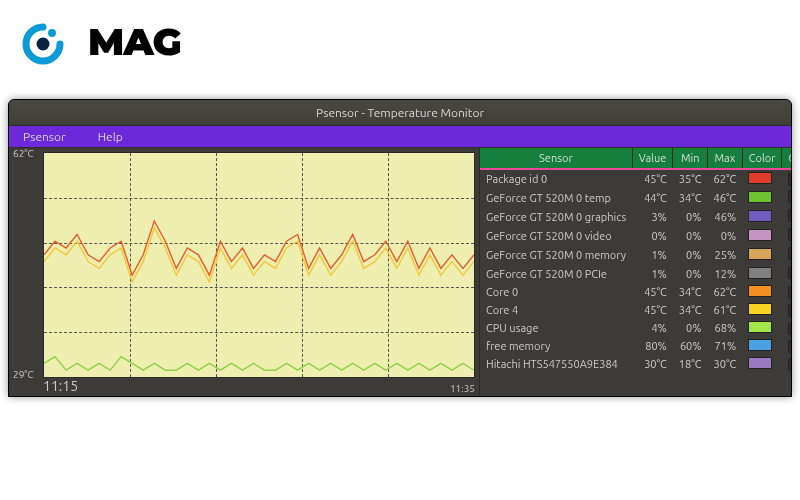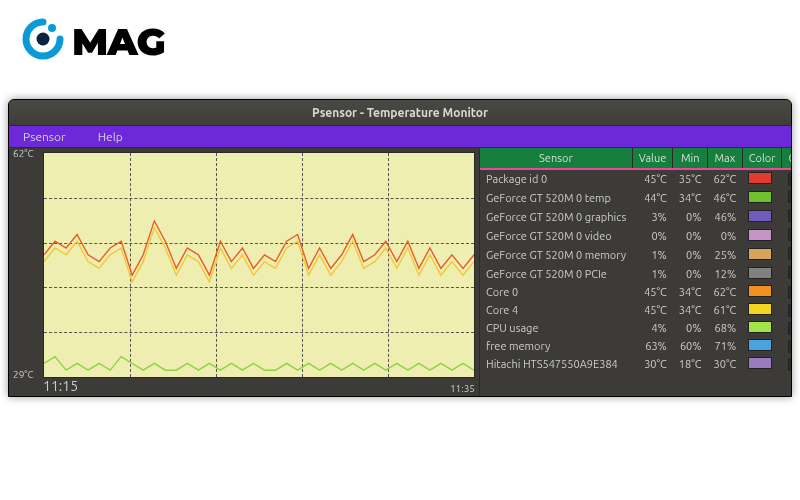--- a/index.html
+++ b/index.html
@@ -8,22 +8,22 @@
     height: 500px;
     background: #fff;
     font-family: "Ubuntu", "Segoe UI", Arial, sans-serif;
     font-size: 12px;
     color: #ddd;
     overflow: hidden;
   }
   .logo-area {
     padding: 18px 30px 10px 22px;
     display: flex;
-    align-items: flex-start;
-    gap: 8px;
+    align-items: flex-end;
+    gap: 24px;
   }
   .logo-mark { width: 42px; height: 42px; position: relative; }
   .logo-mark svg { width: 42px; height: 42px; display: block; }
   .logo-text {
     font-size: 38px;
     font-weight: 900;
     color: #000;
     letter-spacing: -1px;
     font-family: "Montserrat", Arial, sans-serif;
   }
@@ -34,21 +34,21 @@
     border-radius: 6px 6px 0 0;
     overflow: hidden;
     box-shadow: 0 0 8px rgba(0,0,0,0.4);
   }
   .titlebar {
     height: 26px;
     background: linear-gradient(#4a4944, #3e3d38);
     border-bottom: 1px solid #2a2a26;
     color: #d9d8d4;
     font-size: 12px;
-    font-weight: bold;
+    font-weight: normal;
     display: flex;
     align-items: center;
     justify-content: center;
   }
   .menubar {
     height: 22px;
     background: #6d28d9;
     display: flex;
     align-items: center;
     padding: 0 6px;
@@ -255,21 +255,21 @@
             <tr class="row">
               <td>CPU usage</td>
               <td class="val-col">4%</td>
               <td class="min-col">0%</td>
               <td class="max-col">68%</td>
               <td><span class="color-swatch" style="background:#a3e44b"></span></td>
               <td><span class="chk on"></span></td>
             </tr>
             <tr class="row">
               <td>free memory</td>
-              <td class="val-col">63%</td>
+              <td class="val-col">80%</td>
               <td class="min-col">60%</td>
               <td class="max-col">71%</td>
               <td><span class="color-swatch" style="background:#4aa3e0"></span></td>
               <td><span class="chk on"></span></td>
             </tr>
             <tr class="row">
               <td>Hitachi HTS547550A9E384</td>
               <td class="val-col">30°C</td>
               <td class="min-col">18°C</td>
               <td class="max-col">30°C</td>

